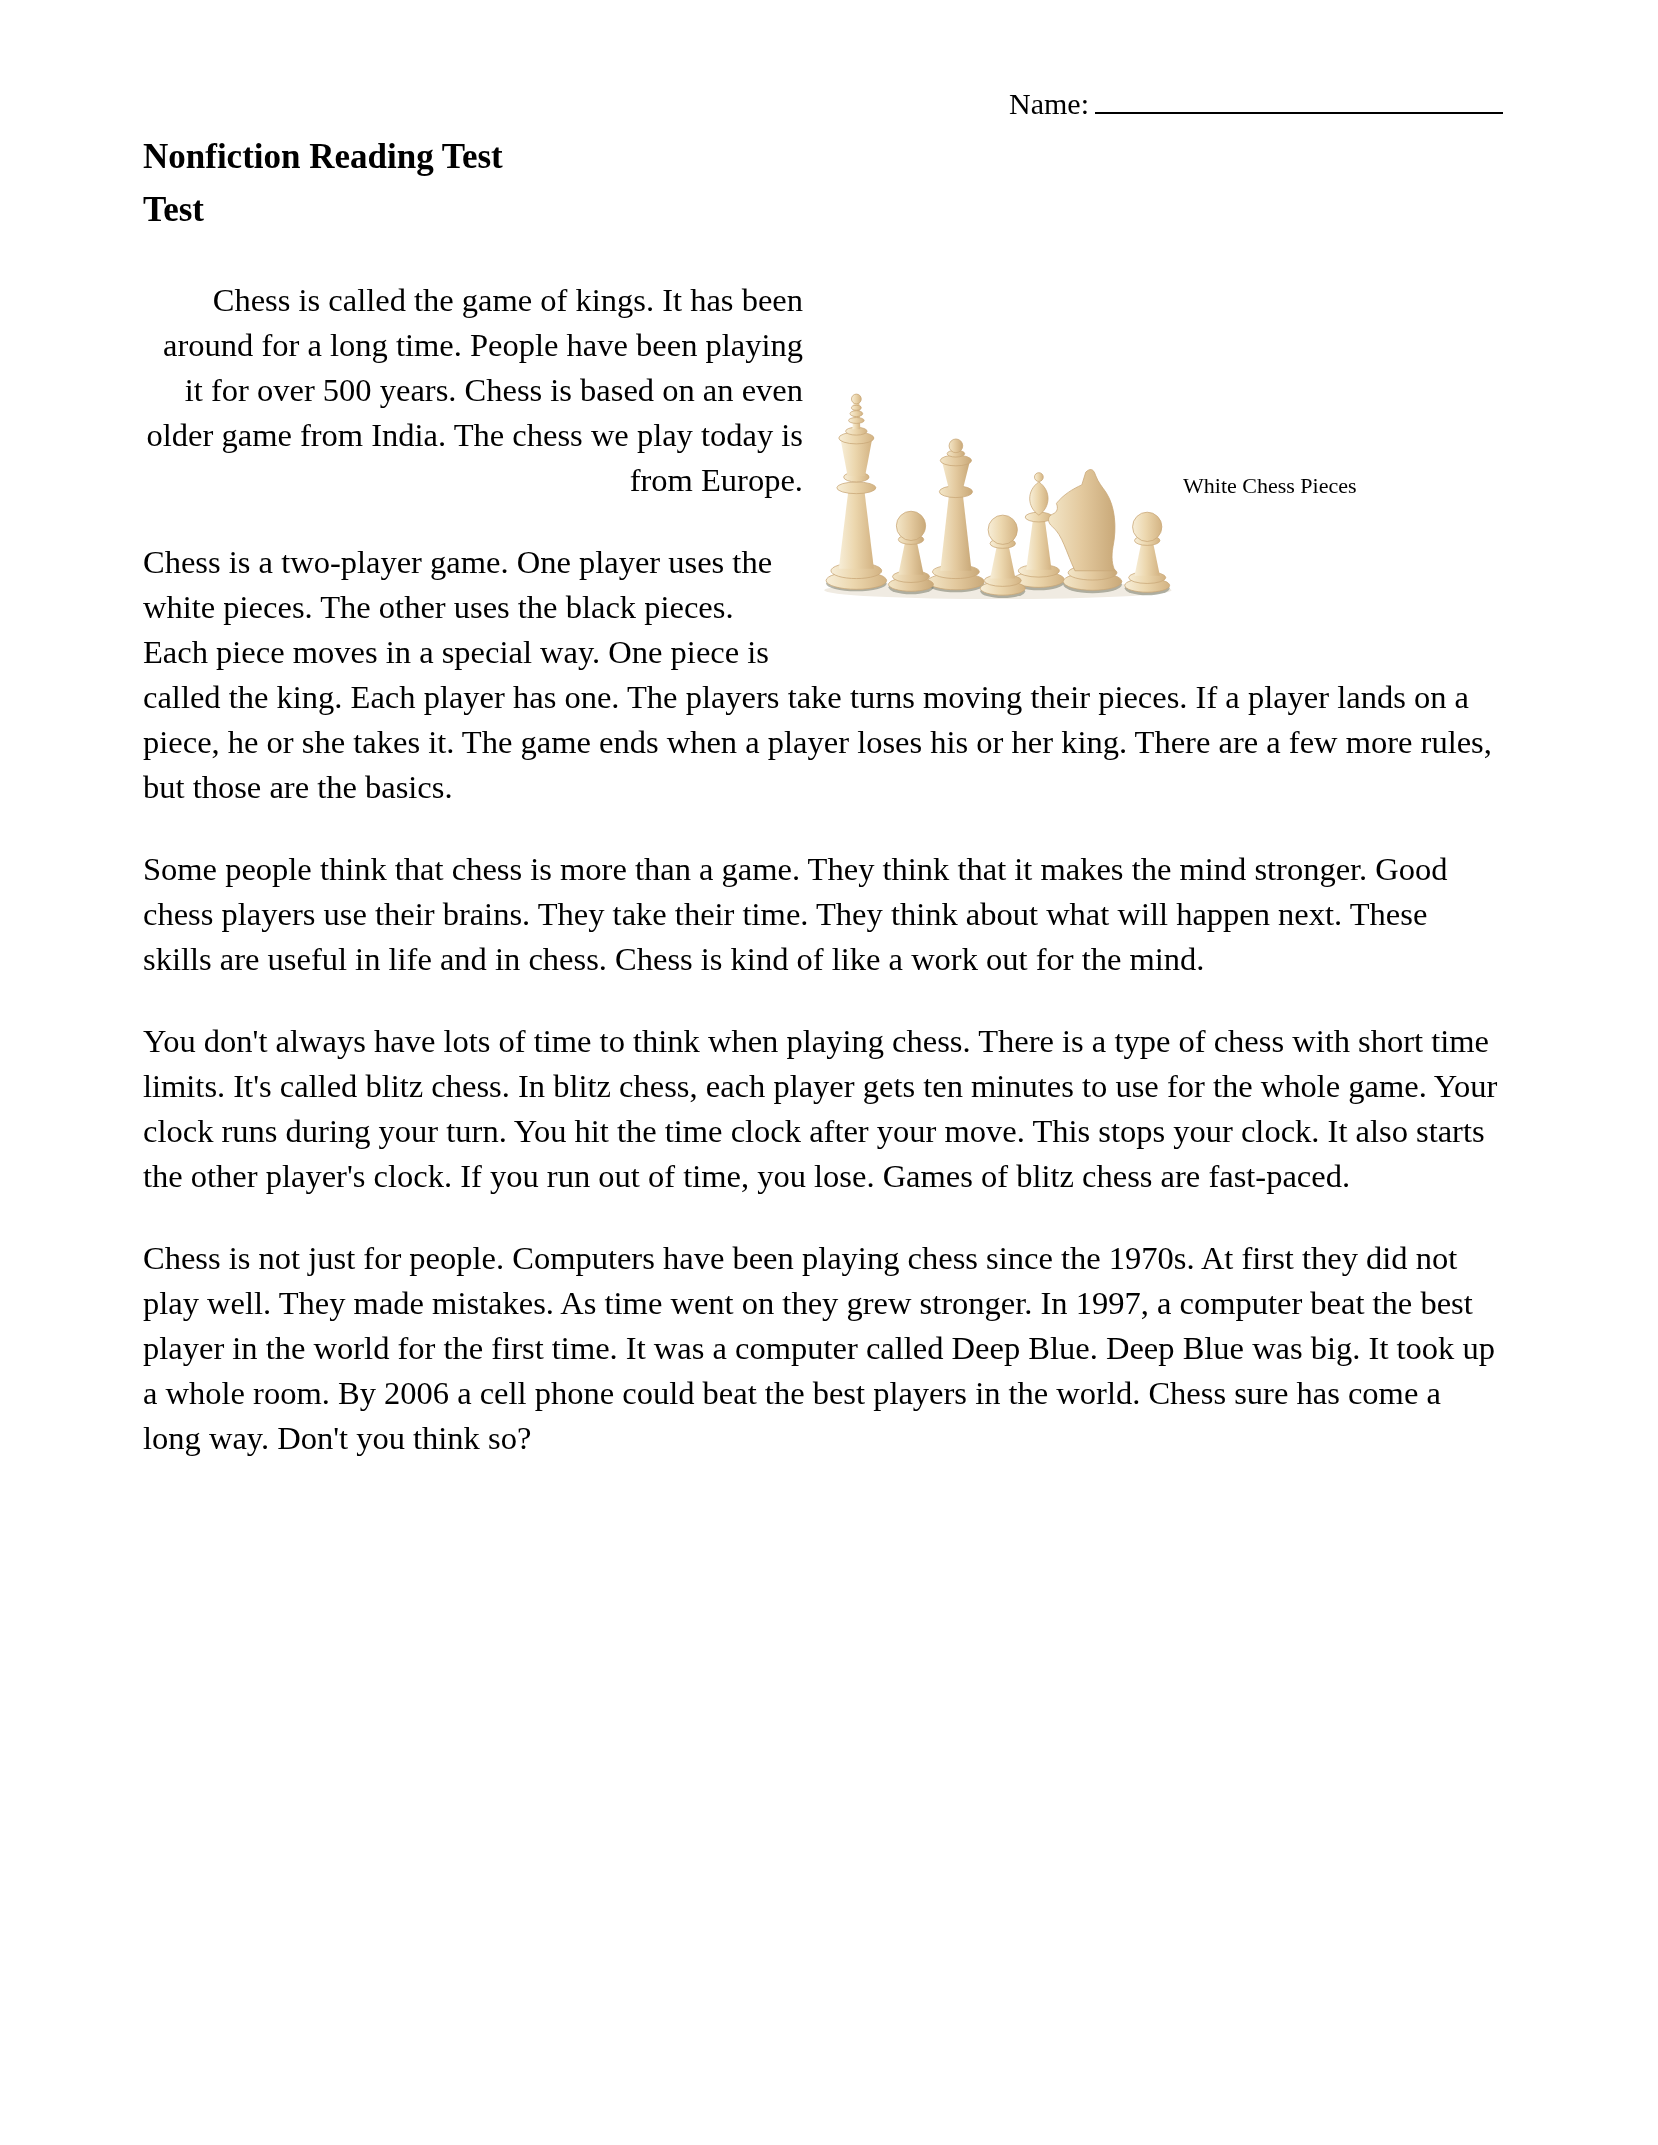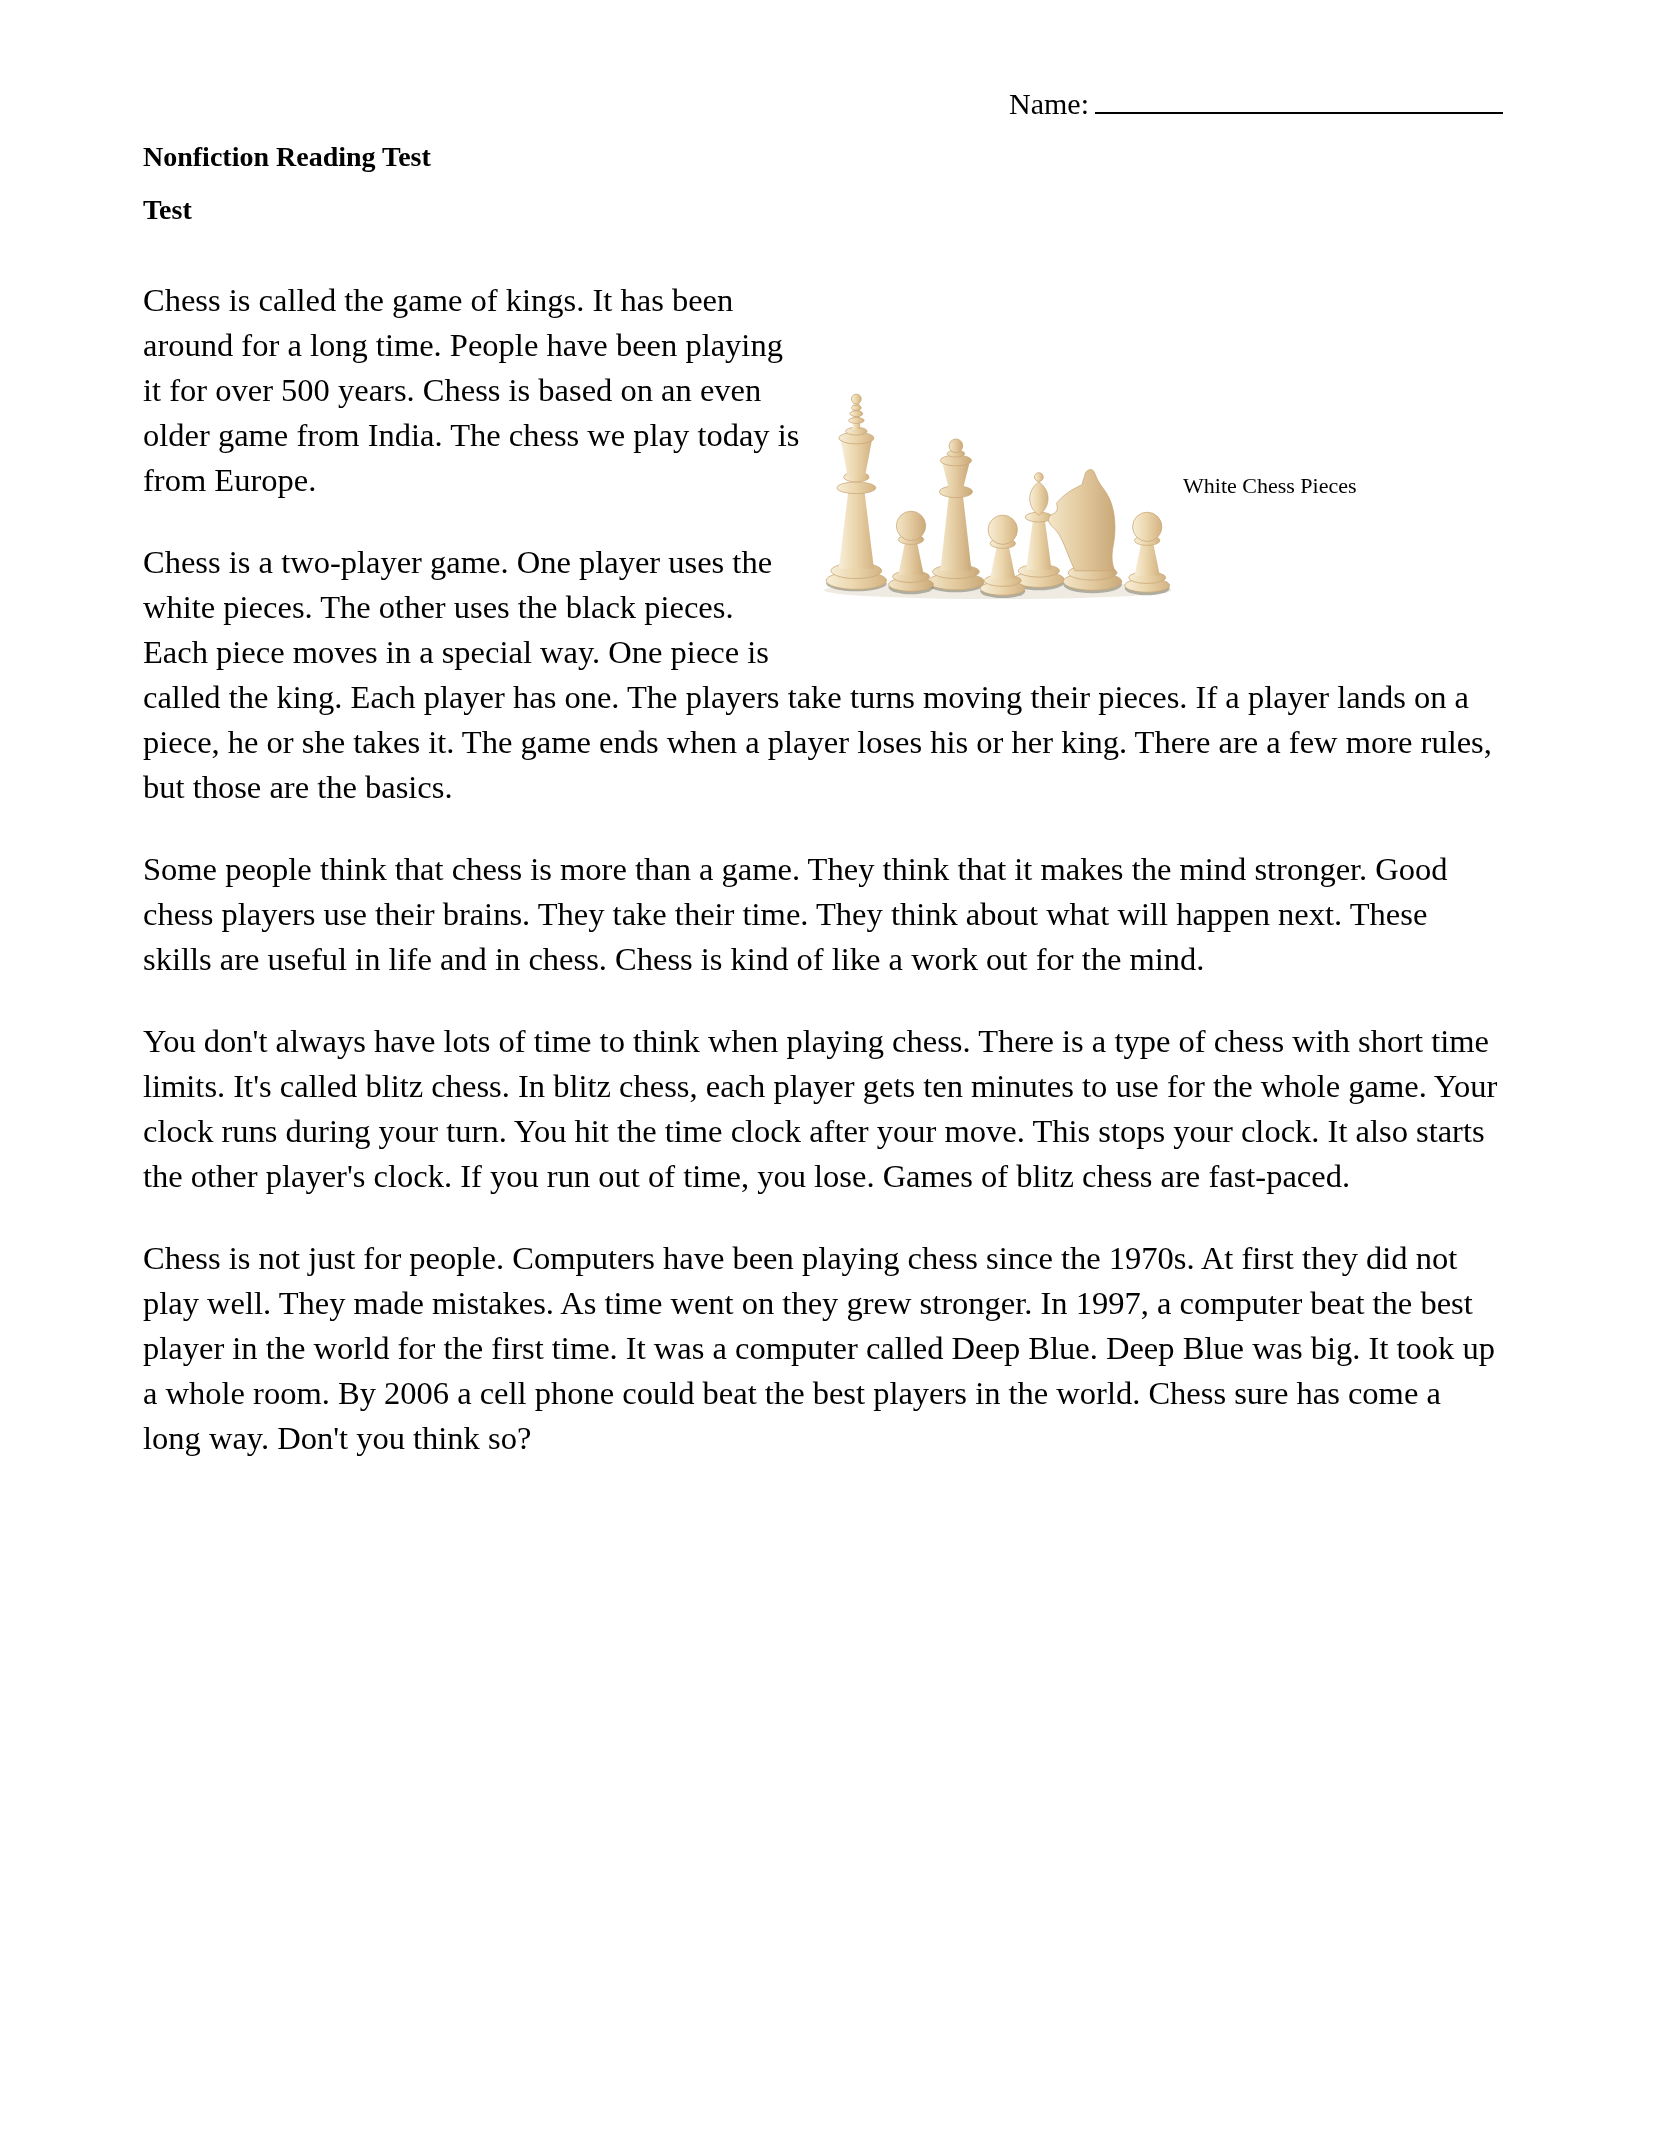--- a/index.html
+++ b/index.html
@@ -27,39 +27,39 @@
   .name-blank {
     display: inline-block;
     width: 408px;
     height: 30px;
     margin-left: 6px;
     border-bottom: 2px solid #000;
   }
   
   .title {
     margin-top: 8px;
-    font-size: 28px;
+    font-size: 35px;
     font-weight: bold;
     line-height: 53px;
   }
   
   .directions {
     margin-top: 34px;
     font-size: 32.5px;
     line-height: 45px;
   }
   .directions-label { font-weight: bold; }
   
   .passage { margin-top: 42px; }
   .passage p {
     font-size: 32.5px;
     line-height: 45px;
     margin-top: 37px;
   }
-  .passage p:first-of-type { margin-top: 8px; }
+  .passage p:first-of-type { margin-top: 8px; text-align: right; }
   
   .figure-float {
     float: right;
     width: 700px;
     height: 388px;
     padding-top: 16px;
     display: flex;
     flex-direction: row;
     align-items: center;
   }

